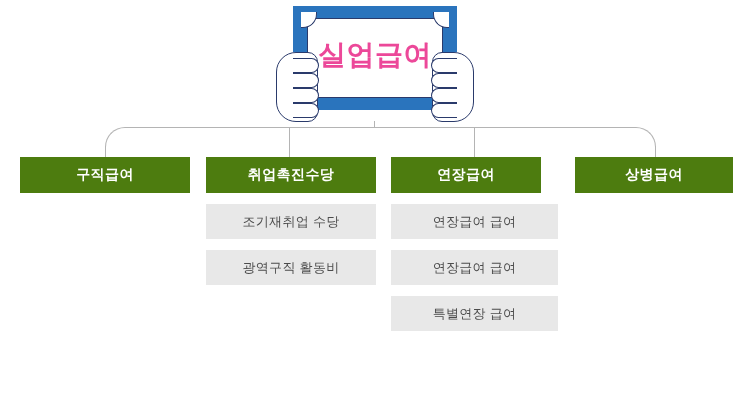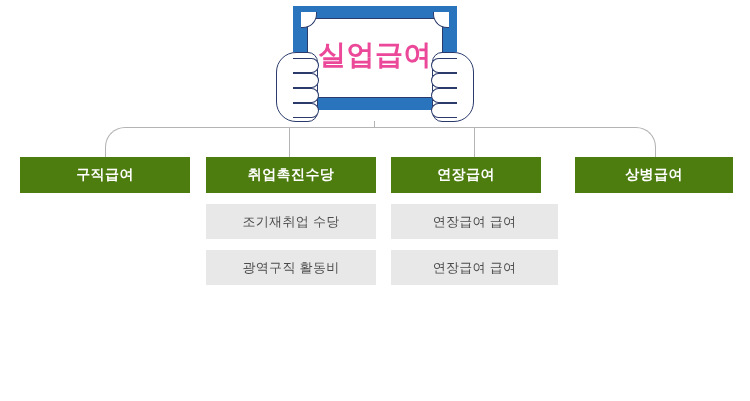--- a/index.html
+++ b/index.html
@@ -171,15 +171,16 @@
   <div class="cat-box" id="cat-3">상병급여</div>
 
   <div class="sub-col" id="sub-col-1">
     <div class="sub-box">조기재취업 수당</div>
     <div class="sub-box">광역구직 활동비</div>
   </div>
 
   <div class="sub-col" id="sub-col-2">
     <div class="sub-box">연장급여 급여</div>
     <div class="sub-box">연장급여 급여</div>
+    <div class="sub-box">특별연장 급여</div>
   </div>
 
 </div>
 
 </body></html>

